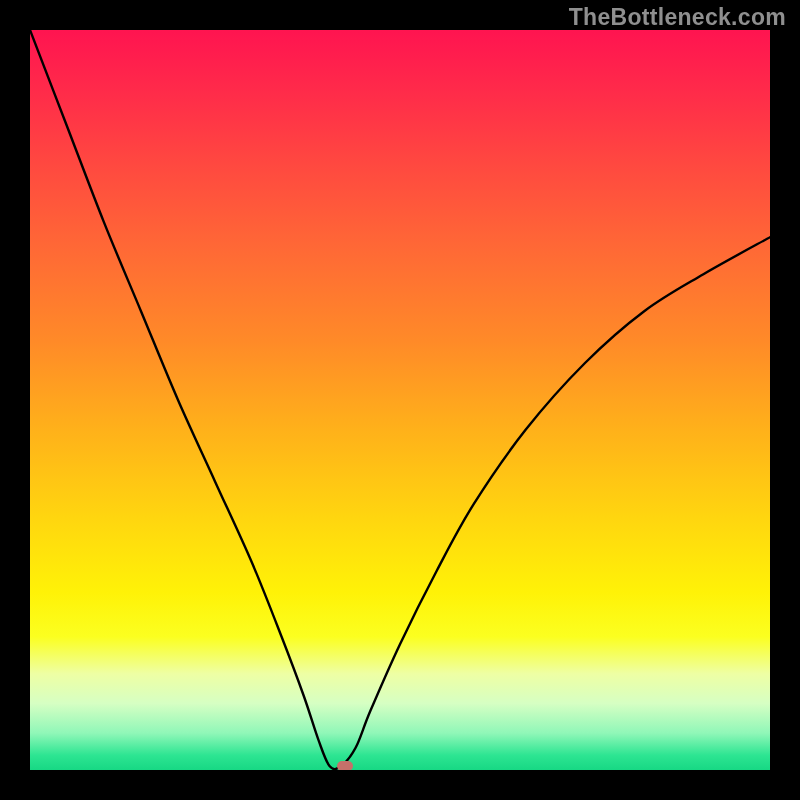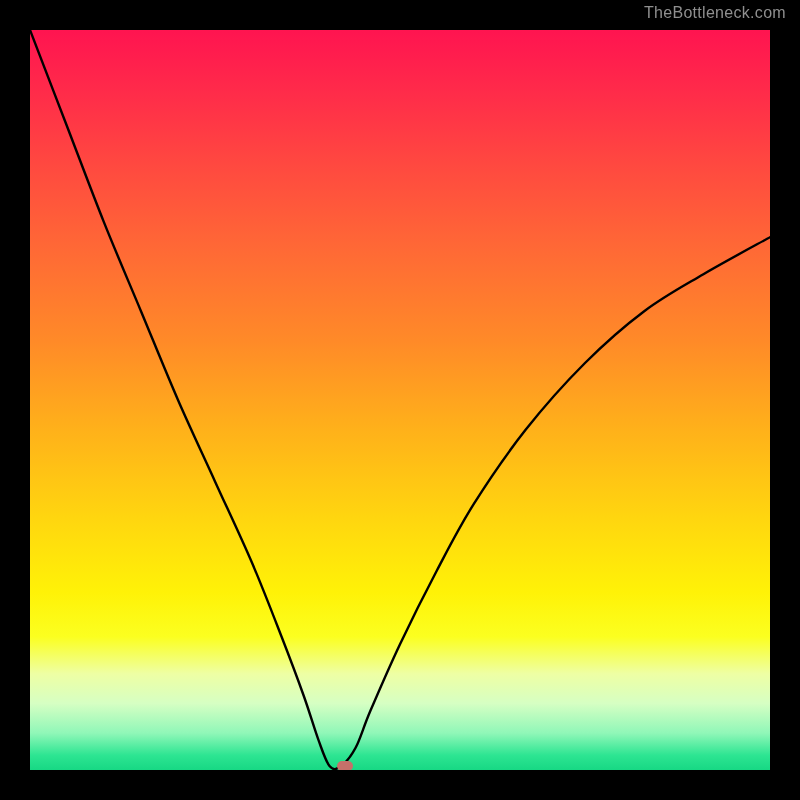--- a/index.html
+++ b/index.html
@@ -54,22 +54,22 @@
     height: 10px;
     background: #c6706a;
     border-radius: 5px;
     transform: translate(-50%, -50%);
   }
   .watermark {
     position: absolute;
     top: 4px;
     right: 14px;
     font-family: Arial, Helvetica, sans-serif;
-    font-size: 16px;
-    font-weight: 400;
+    font-size: 23px;
+    font-weight: 700;
     color: #8f8f8f;
     letter-spacing: 0.3px;
   }
 </style>
 </head>
 <body>
 
 <div class="frame">
   <div class="watermark">TheBottleneck.com</div>
   <div class="plot">

